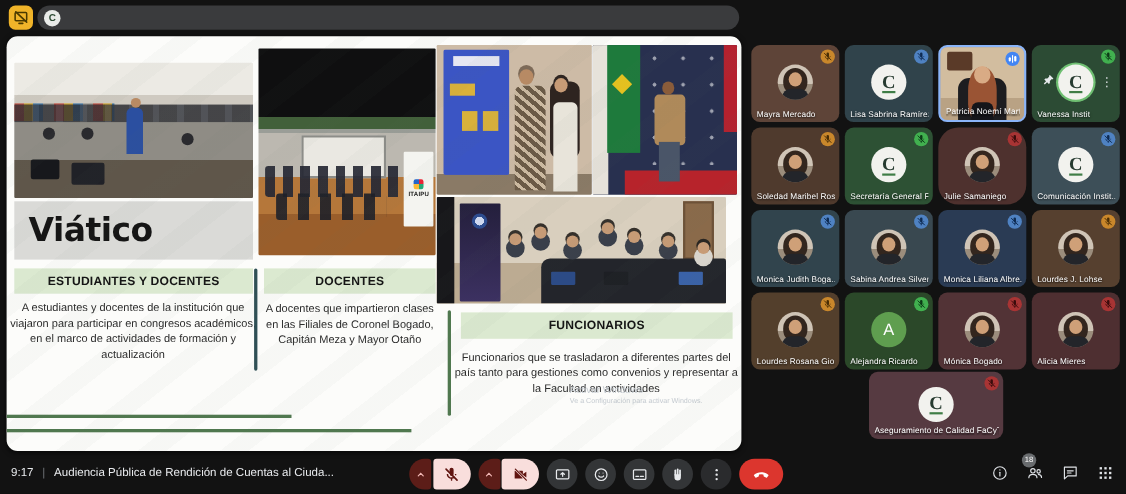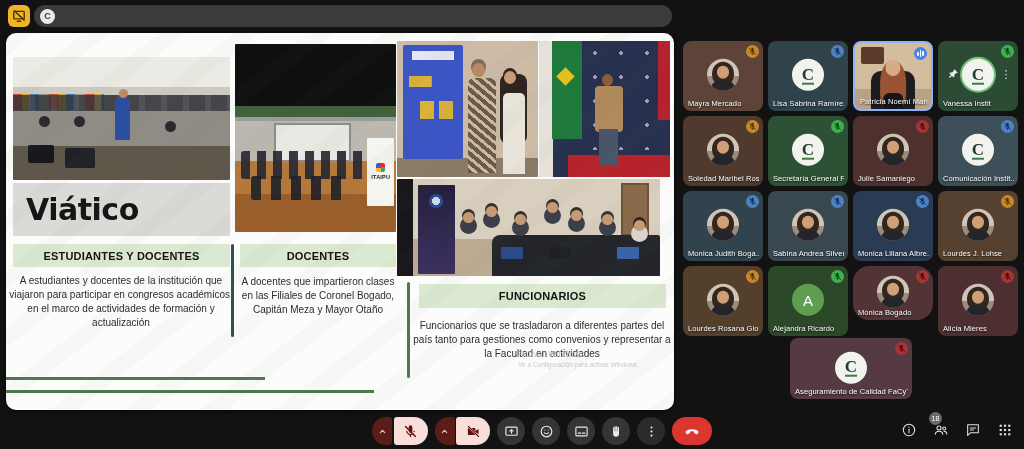--- a/index.html
+++ b/index.html
@@ -380,21 +380,21 @@
         <div class="badge" style="background: rgb(65, 176, 79);">
           <svg viewBox="0 0 24 24" style="stroke:#0b3a16">
             <path d="M9 5a3 3 0 0 1 6 0v6a3 3 0 0 1-5.2 2" fill="#0b3a16" stroke="none"></path>
             <path d="M6 11a6 6 0 0 0 10.4 4.1M17.6 13A6 6 0 0 0 18 11" fill="none" stroke-width="2"></path>
             <path d="M12 17v3" stroke-width="2" stroke-linecap="round"></path>
             <path d="M4 4l16 16" stroke-width="2.4" stroke-linecap="round"></path>
           </svg>
         </div>
       <div class="tile-name">Secretaría General F...</div>
     </div>
-      <div class="tile" style="left: 853px; top: 116px; width: 80px; height: 70px; background: rgb(78, 49, 46);">
+      <div class="tile" style="left: 853px; top: 116px; width: 80px; height: 70px; background: rgb(78, 49, 46); border-radius: 18px;">
         <div class="avatar photo">
           <span class="hair"></span>
           <span class="face"></span>
           <span class="torso"></span>
         </div>
         <div class="badge" style="background: rgb(168, 52, 52);">
           <svg viewBox="0 0 24 24" style="stroke:#3b0c0c">
             <path d="M9 5a3 3 0 0 1 6 0v6a3 3 0 0 1-5.2 2" fill="#3b0c0c" stroke="none"></path>
             <path d="M6 11a6 6 0 0 0 10.4 4.1M17.6 13A6 6 0 0 0 18 11" fill="none" stroke-width="2"></path>
             <path d="M12 17v3" stroke-width="2" stroke-linecap="round"></path>
@@ -504,21 +504,21 @@
         <div class="badge" style="background: rgb(65, 176, 79);">
           <svg viewBox="0 0 24 24" style="stroke:#0b3a16">
             <path d="M9 5a3 3 0 0 1 6 0v6a3 3 0 0 1-5.2 2" fill="#0b3a16" stroke="none"></path>
             <path d="M6 11a6 6 0 0 0 10.4 4.1M17.6 13A6 6 0 0 0 18 11" fill="none" stroke-width="2"></path>
             <path d="M12 17v3" stroke-width="2" stroke-linecap="round"></path>
             <path d="M4 4l16 16" stroke-width="2.4" stroke-linecap="round"></path>
           </svg>
         </div>
       <div class="tile-name">Alejandra Ricardo</div>
     </div>
-      <div class="tile" style="left: 853px; top: 266px; width: 80px; height: 54px; background: rgb(82, 51, 54); border-radius: 16px;">
+      <div class="tile" style="left: 853px; top: 266px; width: 80px; height: 70px; background: rgb(82, 51, 54);">
         <div class="avatar photo">
           <span class="hair"></span>
           <span class="face"></span>
           <span class="torso"></span>
         </div>
         <div class="badge" style="background: rgb(168, 52, 52);">
           <svg viewBox="0 0 24 24" style="stroke:#3b0c0c">
             <path d="M9 5a3 3 0 0 1 6 0v6a3 3 0 0 1-5.2 2" fill="#3b0c0c" stroke="none"></path>
             <path d="M6 11a6 6 0 0 0 10.4 4.1M17.6 13A6 6 0 0 0 18 11" fill="none" stroke-width="2"></path>
             <path d="M12 17v3" stroke-width="2" stroke-linecap="round"></path>
@@ -552,20 +552,25 @@
             <path d="M9 5a3 3 0 0 1 6 0v6a3 3 0 0 1-5.2 2" fill="#3b0c0c" stroke="none"></path>
             <path d="M6 11a6 6 0 0 0 10.4 4.1M17.6 13A6 6 0 0 0 18 11" fill="none" stroke-width="2"></path>
             <path d="M12 17v3" stroke-width="2" stroke-linecap="round"></path>
             <path d="M4 4l16 16" stroke-width="2.4" stroke-linecap="round"></path>
           </svg>
         </div>
       <div class="tile-name">Aseguramiento de Calidad FaCyT ...</div>
     </div>
     </div>
 
+  <div class="bb-left">
+    <span>9:17</span>
+    <span class="sep">|</span>
+    <span>Audiencia Pública de Rendición de Cuentas al Ciuda...</span>
+  </div>
 
   <div class="controls">
     <div class="split">
       <div class="chev">
         <svg viewBox="0 0 24 24" fill="none" stroke-width="3" stroke-linecap="round">
             <path d="M6 15l6-6 6 6"></path>
           </svg>
       </div>
       <div class="offbtn">
         <svg viewBox="0 0 24 24">

